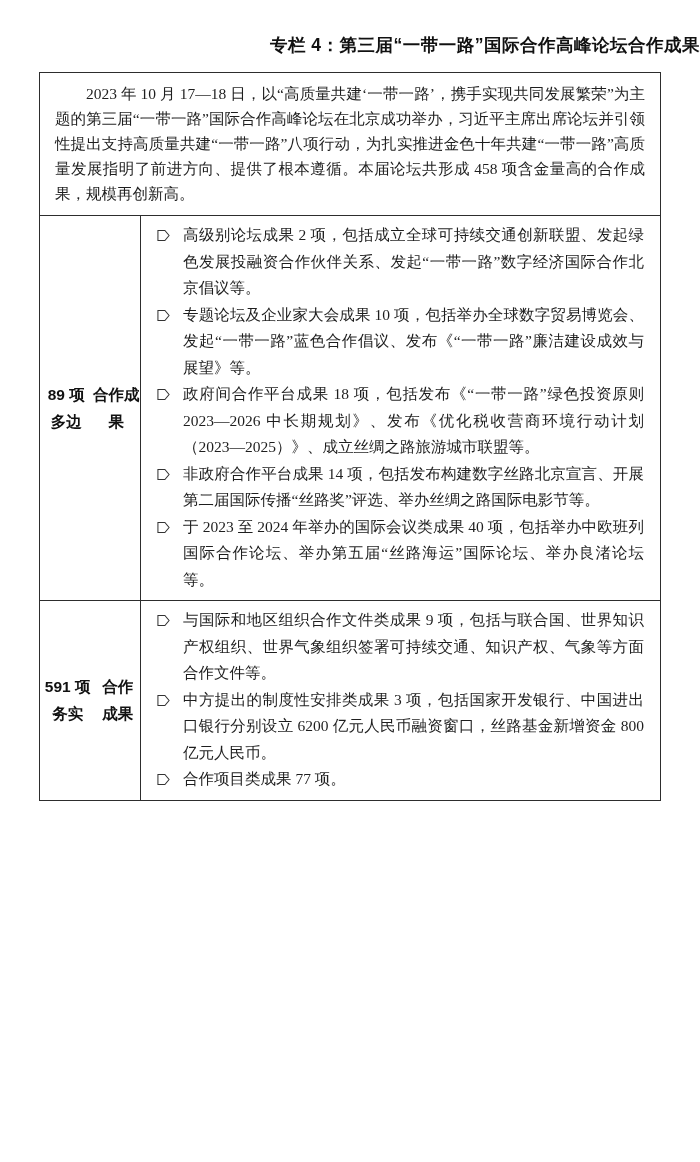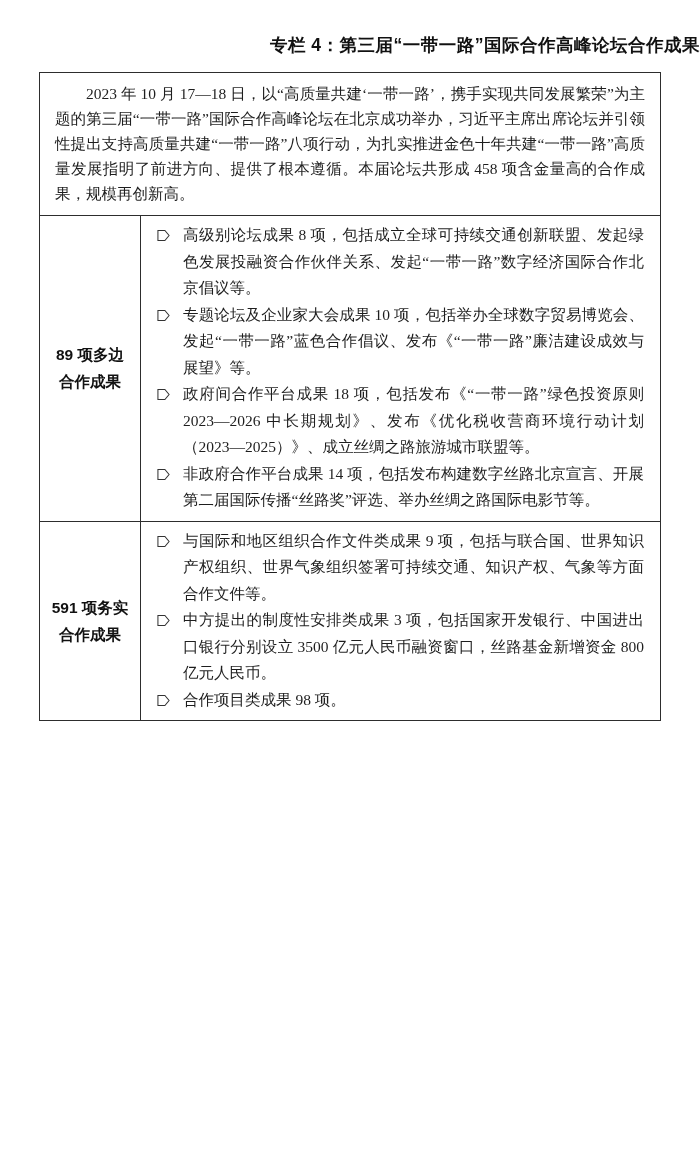--- a/index.html
+++ b/index.html
@@ -45,21 +45,21 @@
     align-items:stretch;
   }
   .section-row.first{
     border-bottom:1px solid #2d2d2d;
   }
   .label-cell{
     width:100px;
     flex:0 0 100px;
     border-right:1px solid #2d2d2d;
     display:flex;
-    flex-direction:column;
+    flex-direction:row;
     justify-content:center;
     align-items:center;
     font-family:"Liberation Sans","DejaVu Sans",sans-serif;
     font-weight:bold;
     font-size:15.5px;
     line-height:27px;
     color:#111111;
     text-align:center;
   }
   .content-cell{
@@ -104,21 +104,21 @@
         <span>合作成果</span>
       </div>
       <div class="content-cell">
 
         <div class="achievement-item">
           <span class="bullet-icon">
               <svg viewBox="0 0 14 14" width="13" height="13">
                 <polygon points="1,1.5 8.5,1.5 13,7 8.5,12.5 1,12.5" fill="none" stroke="#333333" stroke-width="1.1"></polygon>
               </svg>
             </span>
-          <span class="item-text">高级别论坛成果 8 项，包括成立全球可持续交通创新联盟、发起绿色发展投融资合作伙伴关系、发起“一带一路”数字经济国际合作北京倡议等。</span>
+          <span class="item-text">高级别论坛成果 2 项，包括成立全球可持续交通创新联盟、发起绿色发展投融资合作伙伴关系、发起“一带一路”数字经济国际合作北京倡议等。</span>
         </div>
         <div class="achievement-item">
           <span class="bullet-icon">
               <svg viewBox="0 0 14 14" width="13" height="13">
                 <polygon points="1,1.5 8.5,1.5 13,7 8.5,12.5 1,12.5" fill="none" stroke="#333333" stroke-width="1.1"></polygon>
               </svg>
             </span>
           <span class="item-text">专题论坛及企业家大会成果 10 项，包括举办全球数字贸易博览会、发起“一带一路”蓝色合作倡议、发布《“一带一路”廉洁建设成效与展望》等。</span>
         </div>
         <div class="achievement-item">
@@ -129,20 +129,28 @@
             </span>
           <span class="item-text">政府间合作平台成果 18 项，包括发布《“一带一路”绿色投资原则 2023—2026 中长期规划》、发布《优化税收营商环境行动计划（2023—2025）》、成立丝绸之路旅游城市联盟等。</span>
         </div>
         <div class="achievement-item">
           <span class="bullet-icon">
               <svg viewBox="0 0 14 14" width="13" height="13">
                 <polygon points="1,1.5 8.5,1.5 13,7 8.5,12.5 1,12.5" fill="none" stroke="#333333" stroke-width="1.1"></polygon>
               </svg>
             </span>
           <span class="item-text">非政府合作平台成果 14 项，包括发布构建数字丝路北京宣言、开展第二届国际传播“丝路奖”评选、举办丝绸之路国际电影节等。</span>
+        </div>
+        <div class="achievement-item">
+          <span class="bullet-icon">
+              <svg viewBox="0 0 14 14" width="13" height="13">
+                <polygon points="1,1.5 8.5,1.5 13,7 8.5,12.5 1,12.5" fill="none" stroke="#333333" stroke-width="1.1"></polygon>
+              </svg>
+            </span>
+          <span class="item-text">于 2023 至 2024 年举办的国际会议类成果 40 项，包括举办中欧班列国际合作论坛、举办第五届“丝路海运”国际论坛、举办良渚论坛等。</span>
         </div>
 
       </div>
     </div>
 
     <div class="section-row">
       <div class="label-cell">
         <span>591 项务实</span>
         <span>合作成果</span>
       </div>
@@ -155,29 +163,29 @@
               </svg>
             </span>
           <span class="item-text">与国际和地区组织合作文件类成果 9 项，包括与联合国、世界知识产权组织、世界气象组织签署可持续交通、知识产权、气象等方面合作文件等。</span>
         </div>
         <div class="achievement-item">
           <span class="bullet-icon">
               <svg viewBox="0 0 14 14" width="13" height="13">
                 <polygon points="1,1.5 8.5,1.5 13,7 8.5,12.5 1,12.5" fill="none" stroke="#333333" stroke-width="1.1"></polygon>
               </svg>
             </span>
-          <span class="item-text">中方提出的制度性安排类成果 3 项，包括国家开发银行、中国进出口银行分别设立 3500 亿元人民币融资窗口，丝路基金新增资金 800 亿元人民币。</span>
+          <span class="item-text">中方提出的制度性安排类成果 3 项，包括国家开发银行、中国进出口银行分别设立 6200 亿元人民币融资窗口，丝路基金新增资金 800 亿元人民币。</span>
         </div>
         <div class="achievement-item">
           <span class="bullet-icon">
               <svg viewBox="0 0 14 14" width="13" height="13">
                 <polygon points="1,1.5 8.5,1.5 13,7 8.5,12.5 1,12.5" fill="none" stroke="#333333" stroke-width="1.1"></polygon>
               </svg>
             </span>
-          <span class="item-text">合作项目类成果 98 项。</span>
+          <span class="item-text">合作项目类成果 77 项。</span>
         </div>
 
       </div>
     </div>
 
   </div>
 
 </div>
 
 </body></html>

